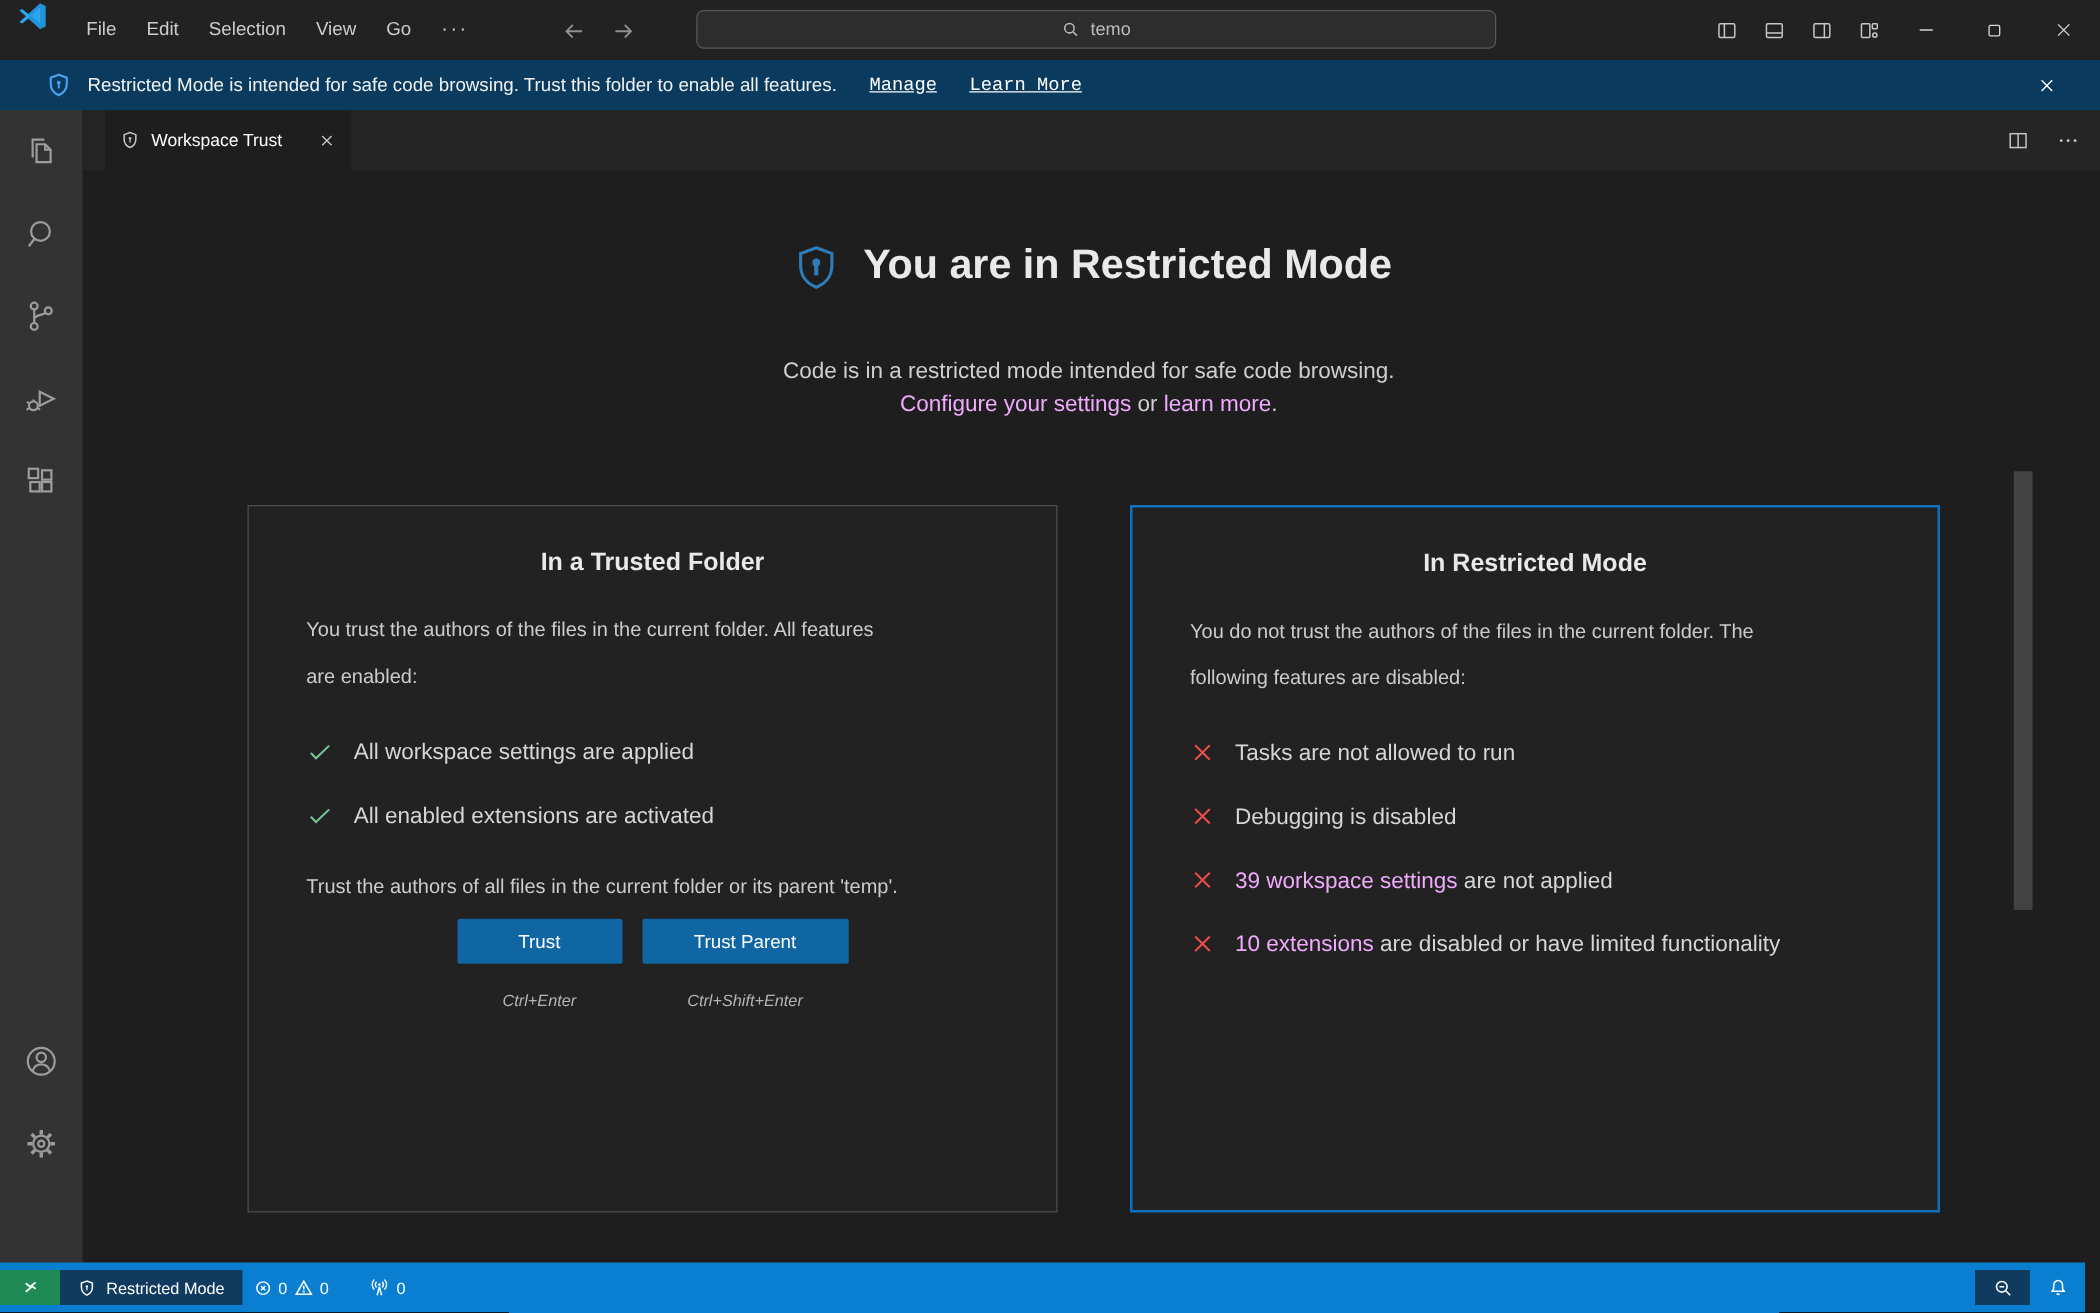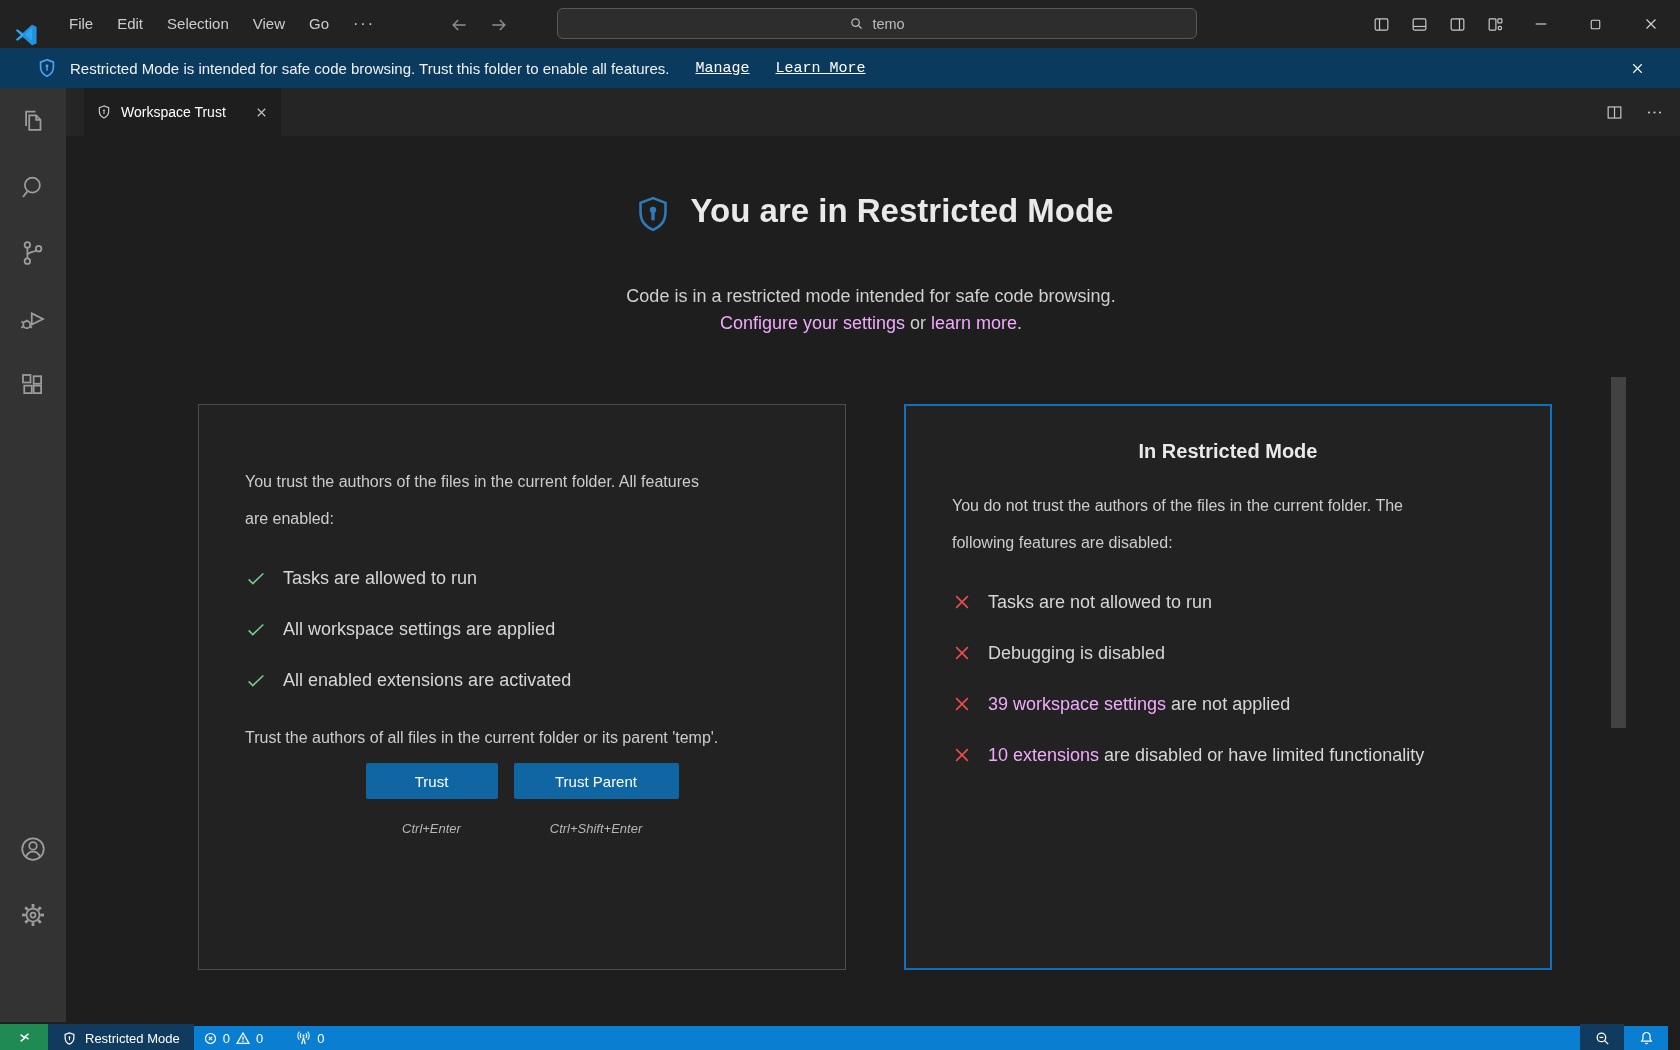--- a/index.html
+++ b/index.html
@@ -2,21 +2,21 @@
 <html><head>
 <meta charset="utf-8">
 <style>
   html,body{margin:0;padding:0;background:#000;}
   .window{position:relative;width:1680px;height:1050px;background:#1e1e1e;
     font-family:"Liberation Sans",sans-serif;color:#cccccc;overflow:hidden;}
   svg{display:block;}
 
   
   .titlebar{position:absolute;top:0;left:0;right:0;height:48px;background:#222222;
-    display:flex;align-items:flex-end;}
+    display:flex;align-items:flex-start;}
   .vscode-logo{margin-left:13px;}
   .menubar{display:flex;margin-left:18px;height:48px;align-items:center;}
   .menu-item{padding:0 12px;font-size:15px;color:#cccccc;cursor:default;line-height:48px;}
   .menu-more{padding:0 12px;color:#cccccc;font-size:16px;letter-spacing:2px;}
   .nav-arrow{position:absolute;top:12px;width:26px;height:26px;display:flex;align-items:center;justify-content:center;}
   .nav-back{left:446px;} .nav-fwd{left:486px;}
   .command-center{position:absolute;left:557px;top:8px;width:640px;height:31px;box-sizing:border-box;
     background:#2d2d2d;border:1px solid #585858;border-radius:6px;display:flex;align-items:center;
     justify-content:center;gap:8px;font-size:14.5px;color:#bbbbbb;cursor:pointer;}
   .win-controls{position:absolute;right:0;top:0;height:48px;display:flex;align-items:center;}
@@ -70,21 +70,21 @@
   .btn-row{display:flex;justify-content:center;gap:16px;margin-top:12px;}
   .btn-col{display:flex;flex-direction:column;align-items:center;}
   .trust-btn{background:#0f66a3;color:#ffffff;border:none;height:36px;font-size:15px;
     padding:0 26px;min-width:132px;border-radius:2px;font-family:inherit;cursor:pointer;}
   .trust-btn.wide{min-width:165px;}
   .shortcut{margin-top:22px;font-size:13px;font-style:italic;color:#b5b5b5;}
 
   .scrollbar-thumb{position:absolute;left:1611px;top:377px;width:15px;height:351px;background:#424242;cursor:pointer;}
 
   
-  .statusbar{position:absolute;left:0;right:12px;bottom:0;height:24px;background:#0a7ed0;
+  .statusbar{position:absolute;left:0;right:12px;bottom:0;height:40px;background:#0a7ed0;
     display:flex;align-items:center;color:#ffffff;font-size:13px;}
   .sb-remote{width:48px;height:28px;background:#1f8a53;display:flex;align-items:center;justify-content:center;cursor:pointer;}
   .sb-restricted{height:28px;background:#103b5e;display:flex;align-items:center;padding:0 14px;gap:8px;cursor:pointer;}
   .sb-item{display:flex;align-items:center;gap:5px;padding:0 9px;height:28px;cursor:pointer;}
   .sb-count{font-size:13px;}
   .sb-right{margin-left:auto;display:flex;height:28px;}
   .sb-square{width:44px;height:28px;display:flex;align-items:center;justify-content:center;cursor:pointer;}
   .sb-zoom{background:#103b5e;}
 </style>
 </head>
@@ -291,28 +291,23 @@
 
   <div class="trust-subtitle">
     <div>Code is in a restricted mode intended for safe code browsing.</div>
     <div>
       <a class="link">Configure your settings</a><span> or </span><a class="link">learn more</a><span>.</span>
     </div>
   </div>
 
   <div class="card card-trusted">
     <div class="card-inner">
+      <div class="card-title">In a Trusted Folder</div>
       <div class="card-desc desc-trusted">You trust the authors of the files in the current folder. All features are enabled:</div>
       <div class="feat-list">
-        <div class="feat">
-          <svg class="mark" width="22" height="22" viewBox="0 0 24 24" fill="none" stroke="#73c991" stroke-width="1.8">
-              <path d="M4 12.5l4.5 4.5L20 6"></path>
-            </svg>
-          <span>Tasks are allowed to run</span>
-        </div>
         <div class="feat">
           <svg class="mark" width="22" height="22" viewBox="0 0 24 24" fill="none" stroke="#73c991" stroke-width="1.8">
               <path d="M4 12.5l4.5 4.5L20 6"></path>
             </svg>
           <span>All workspace settings are applied</span>
         </div>
         <div class="feat">
           <svg class="mark" width="22" height="22" viewBox="0 0 24 24" fill="none" stroke="#73c991" stroke-width="1.8">
               <path d="M4 12.5l4.5 4.5L20 6"></path>
             </svg>

